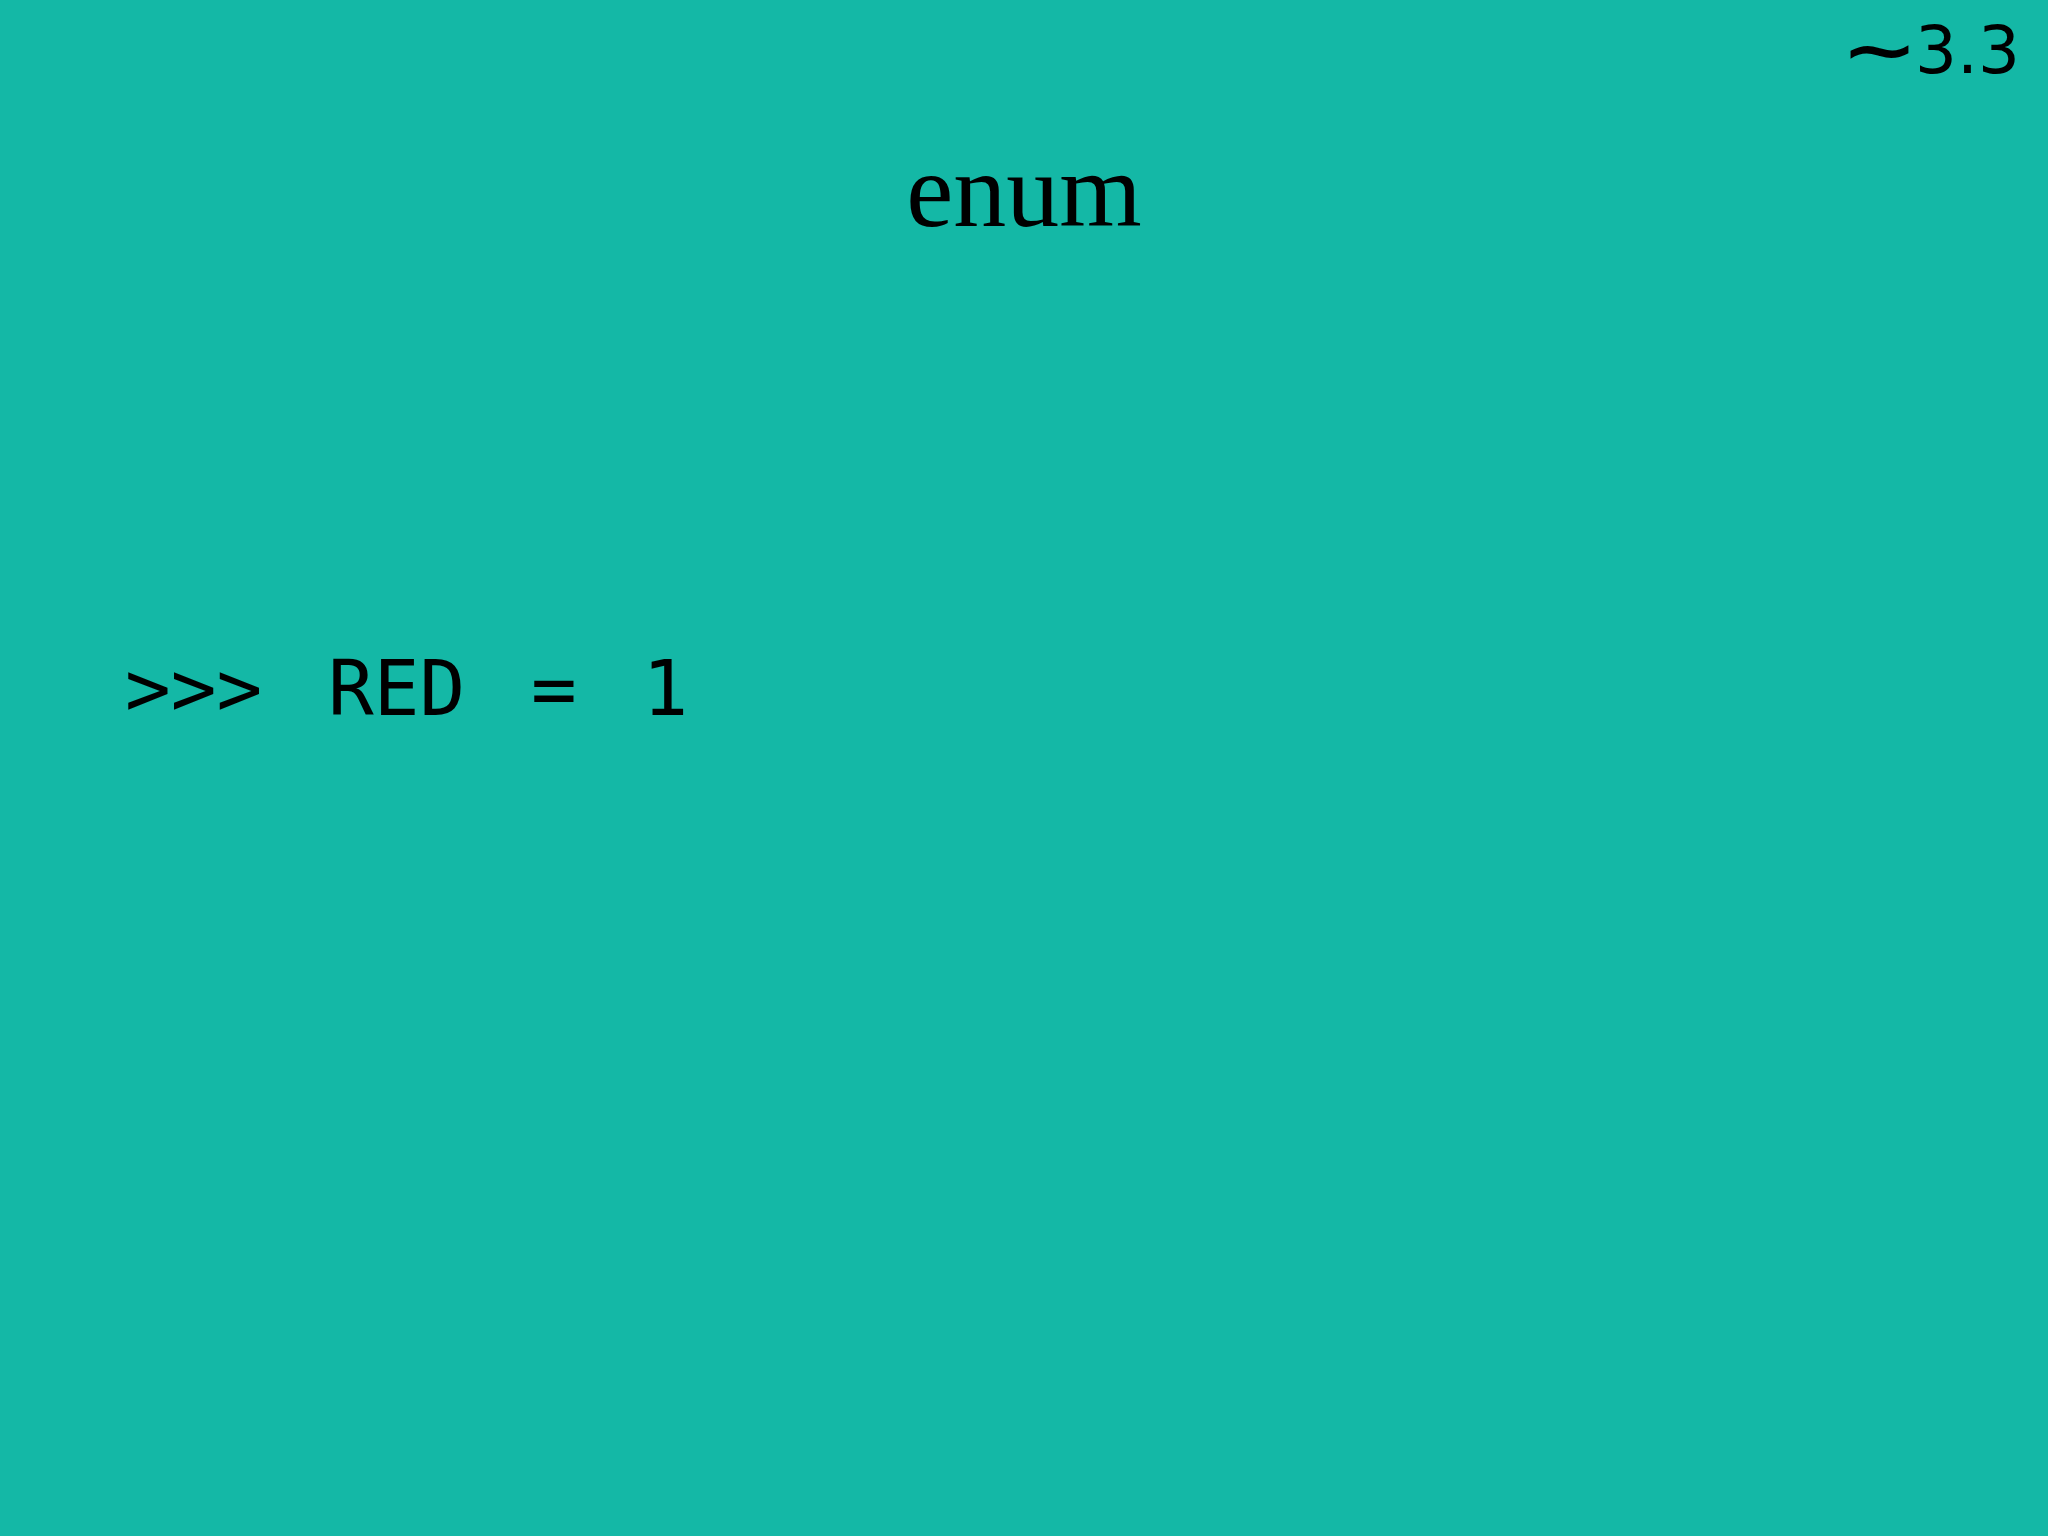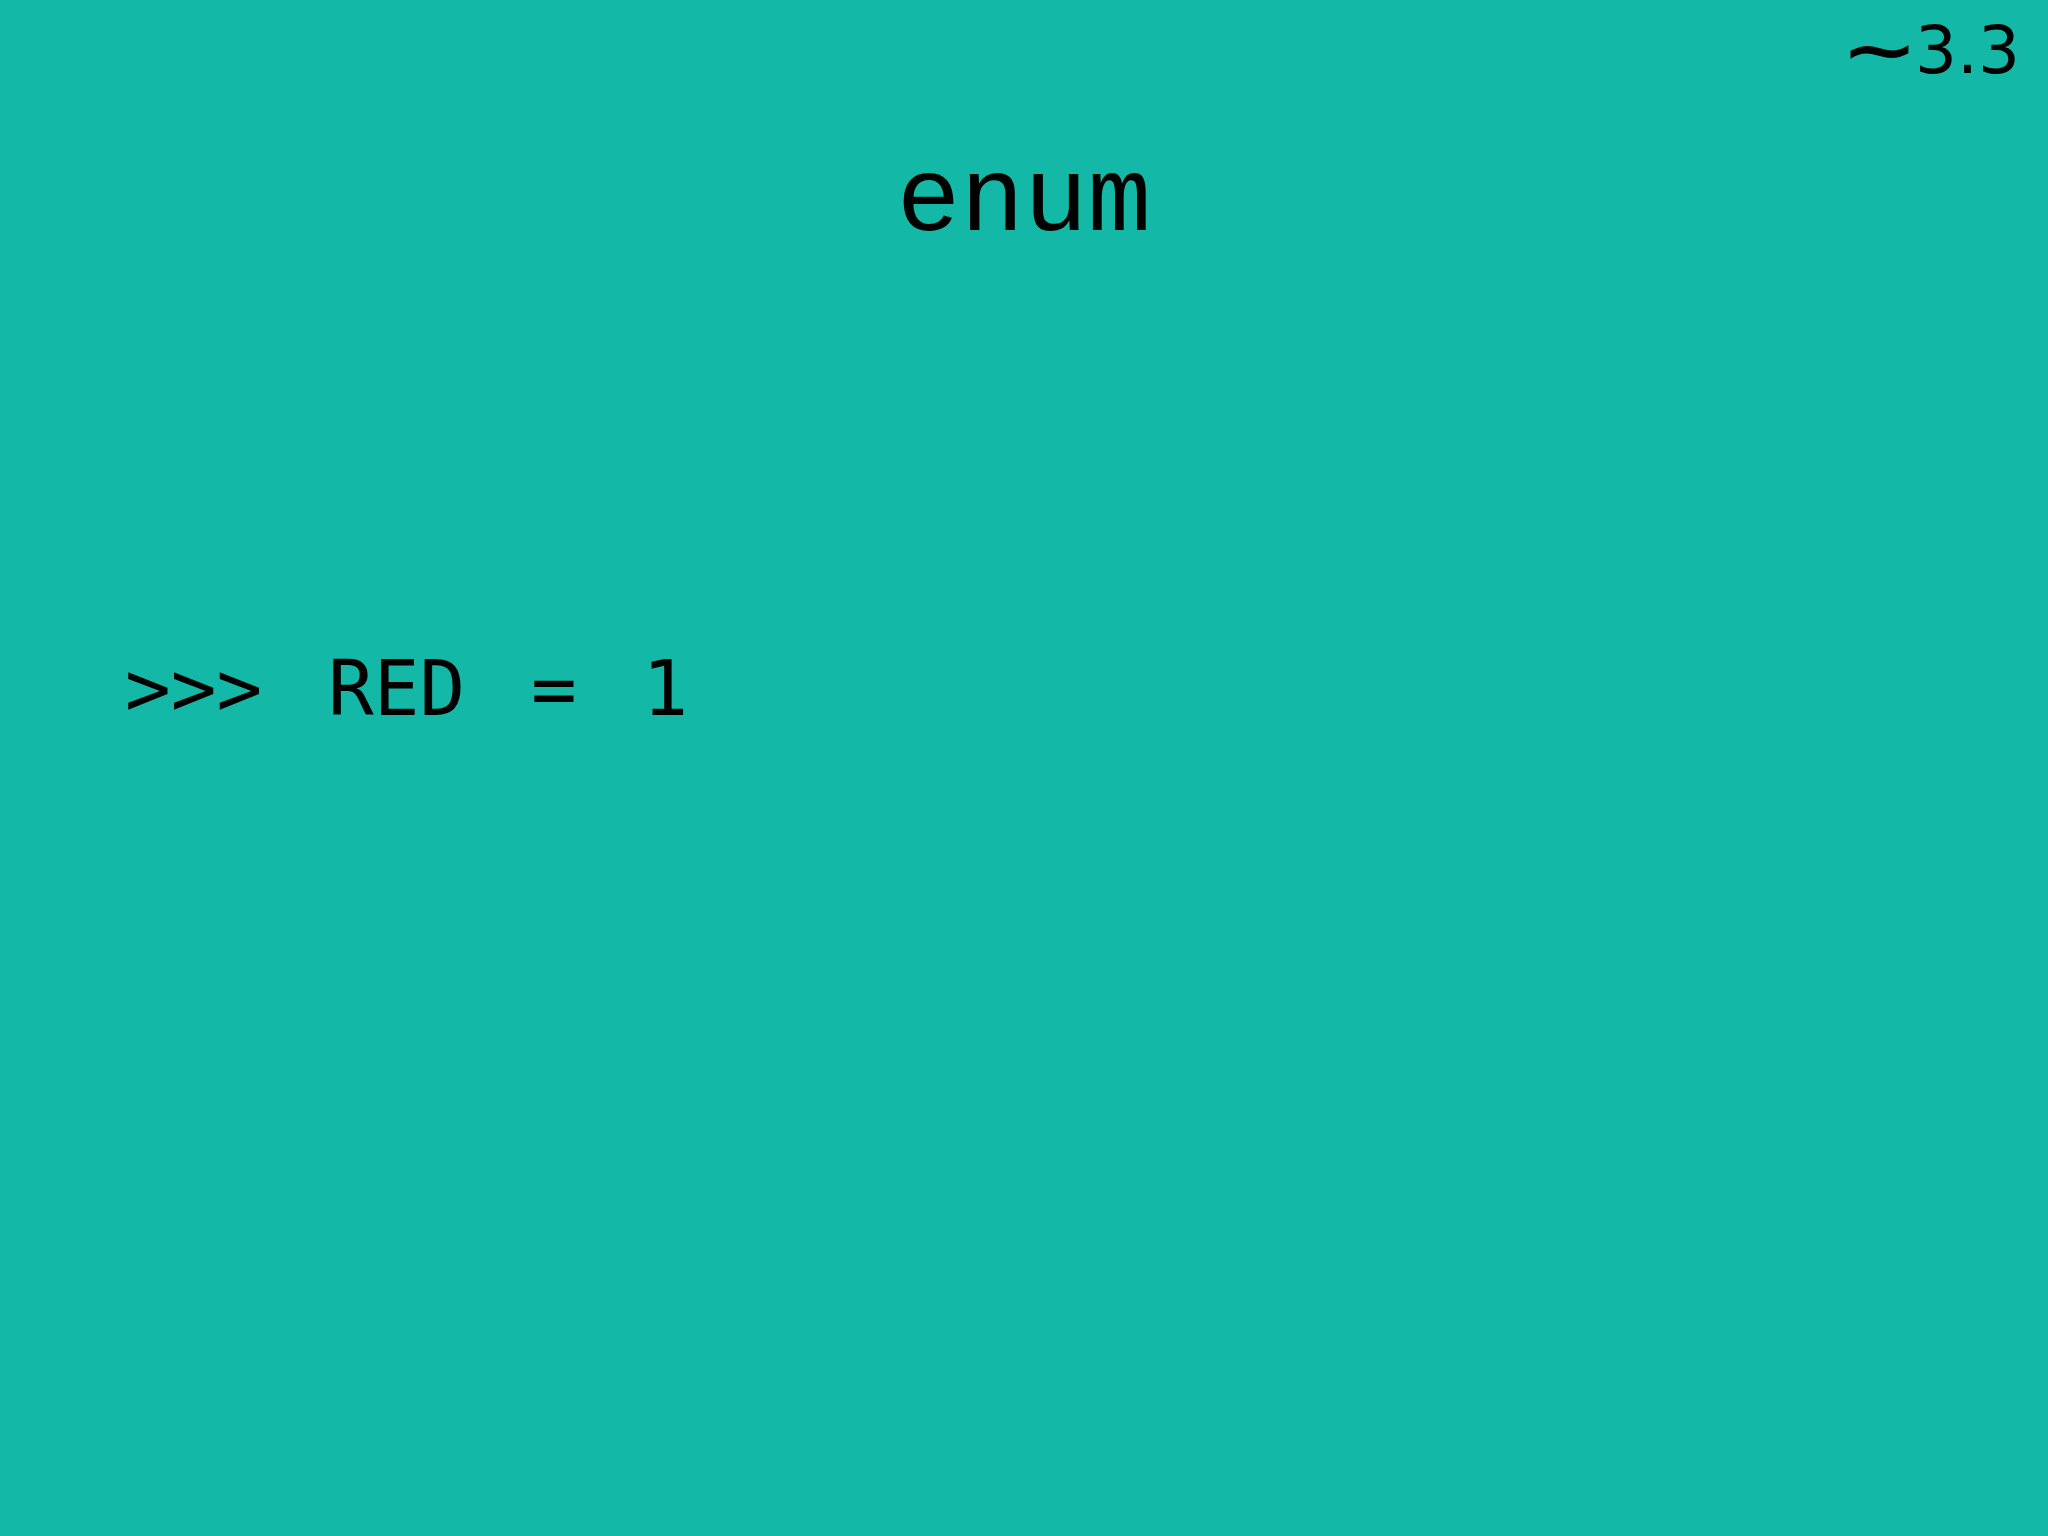--- a/index.html
+++ b/index.html
@@ -31,25 +31,24 @@
     transform-origin: 60% 50%;
     font-weight: bold;
     margin-right: 6px;
   }
   .slide-title {
     position: absolute;
     top: 130px;
     left: 0;
     width: 100%;
     text-align: center;
-    font-family: Liberation Mono, monospace;
+    font-family: Liberation Serif, serif;
     font-size: 106px;
     line-height: normal;
     color: #000000;
-    margin-top: 12px;
   }
   .code-block {
     position: absolute;
     left: 125px;
     top: 364px;
     font-family: "DejaVu Sans Mono", monospace;
     font-size: 76px;
     line-height: 130px;
     color: #000000;
     word-spacing: 20px;

